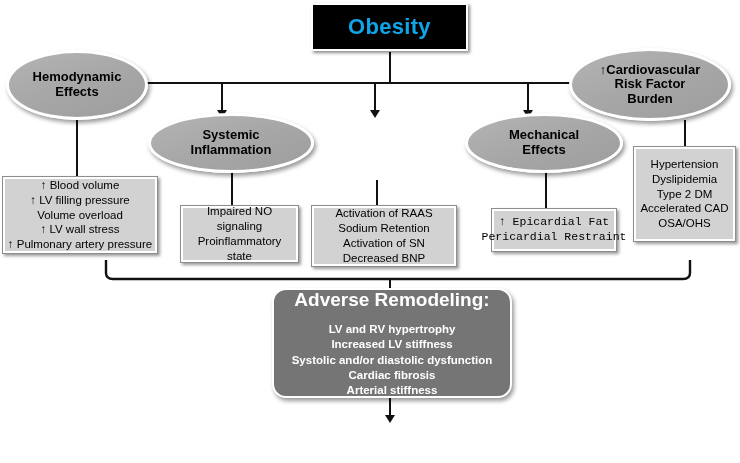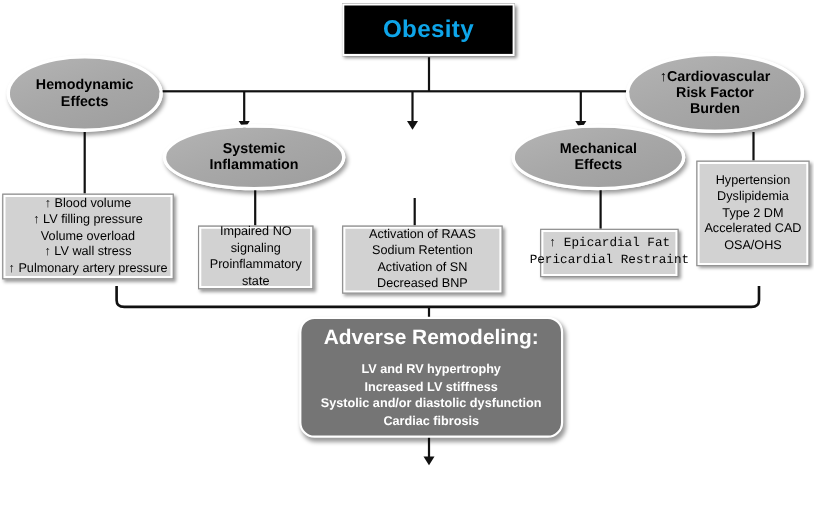--- a/index.html
+++ b/index.html
@@ -134,21 +134,21 @@
   </div>
 
   <div class="node listbox" id="box-hemodynamic" style="left:2px;top:176px;width:156px;height:78px;font-size:11.5px;">
       <div class="ln"><span class="up">↑ </span><span>Blood volume</span></div>
       <div class="ln"><span class="up">↑ </span><span>LV filling pressure</span></div>
       <div class="ln"><span>Volume overload</span></div>
       <div class="ln"><span class="up">↑ </span><span>LV wall stress</span></div>
       <div class="ln"><span class="up">↑ </span><span>Pulmonary artery pressure</span></div>
     </div>
 
-  <div class="node listbox" id="box-inflammation" style="left:180px;top:205px;width:105px;height:58px;font-size:11.5px;">
+  <div class="node listbox" id="box-inflammation" style="left:180px;top:205px;width:119px;height:58px;font-size:11.5px;">
       <div class="ln"><span>Impaired NO</span></div>
       <div class="ln"><span>signaling</span></div>
       <div class="ln"><span>Proinflammatory</span></div>
       <div class="ln"><span>state</span></div>
     </div>
 
   <div class="node listbox" id="box-neurohormonal" style="left:311px;top:205px;width:146px;height:62px;font-size:11.5px;">
       <div class="ln"><span>Activation of RAAS</span></div>
       <div class="ln"><span>Sodium Retention</span></div>
       <div class="ln"><span>Activation of SN</span></div>
@@ -167,16 +167,17 @@
       <div class="ln"><span>Accelerated CAD</span></div>
       <div class="ln"><span>OSA/OHS</span></div>
     </div>
 
   <div class="node darkbox" id="box-remodeling" style="left:272px;top:288px;width:240px;height:110px;font-size:11.5px;">
       <div class="hd" style="font-size: 19px;">Adverse Remodeling:</div>
       <div class="ln">LV and RV hypertrophy</div>
       <div class="ln">Increased LV stiffness</div>
       <div class="ln">Systolic and/or diastolic dysfunction</div>
       <div class="ln">Cardiac fibrosis</div>
+      <div class="ln">Arterial stiffness</div>
     </div>
 
 
 </div>
 
 </body></html>

